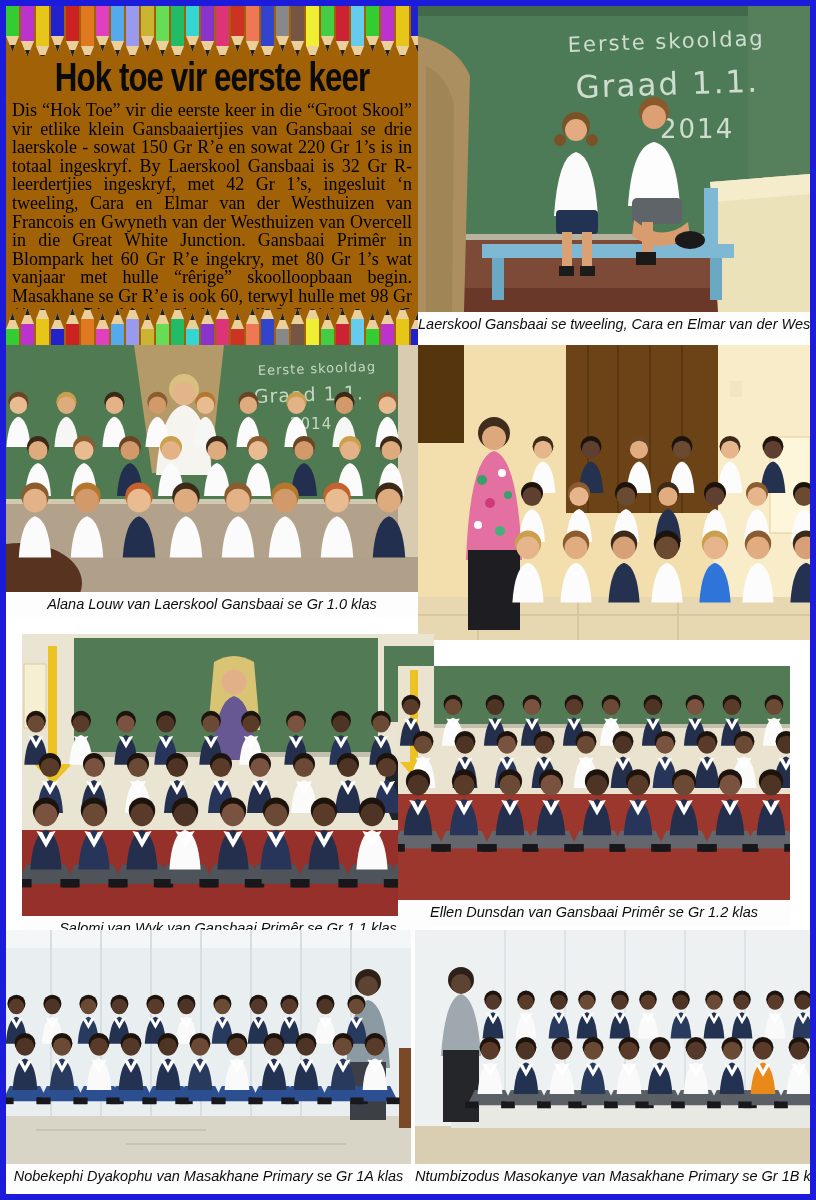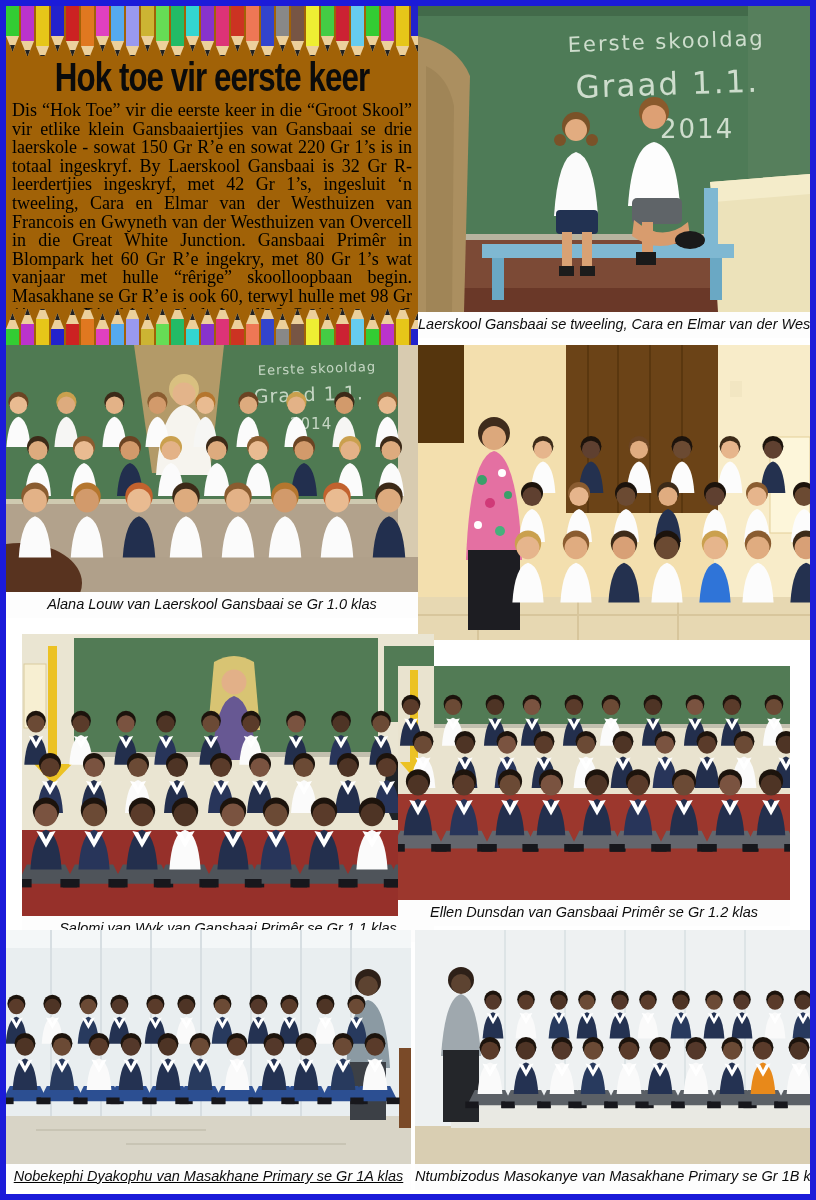--- a/index.html
+++ b/index.html
@@ -22,21 +22,21 @@
   figure{position:absolute;margin:0;padding:0;background:#fff;}
   figure svg{display:block;}
   .cap{display:block;height:26px;line-height:25px;background:#fdfdfd;
        text-align:center;font-style:italic;font-size:14.5px;color:#0d0d0d;
        font-family:"Liberation Sans",sans-serif;white-space:nowrap;overflow:hidden;}
   #f1{left:412px;top:0;width:392px;}
   #f2{left:0;top:339px;width:412px;}
   #f3{left:412px;top:339px;width:392px;}
   #f4{left:16px;top:612px;width:412px;margin-top:16px;}
   #f5{left:392px;top:660px;width:392px;}
-  #f6{left:0;top:924px;width:405px;text-decoration:underline;}
+  #f6{left:0;top:924px;width:405px;}
   #f7{left:409px;top:924px;width:395px;}
   .chalk{font-family:"DejaVu Sans",sans-serif;fill:#d9e6d7;opacity:.92;letter-spacing:2px;}
   .chalk2{font-family:"DejaVu Sans",sans-serif;fill:#d2e0d0;opacity:.9;letter-spacing:1px;}
 </style>
 </head>
 <body>
 
 <div class="page">
 
   <svg width="0" height="0" style="position:absolute">

